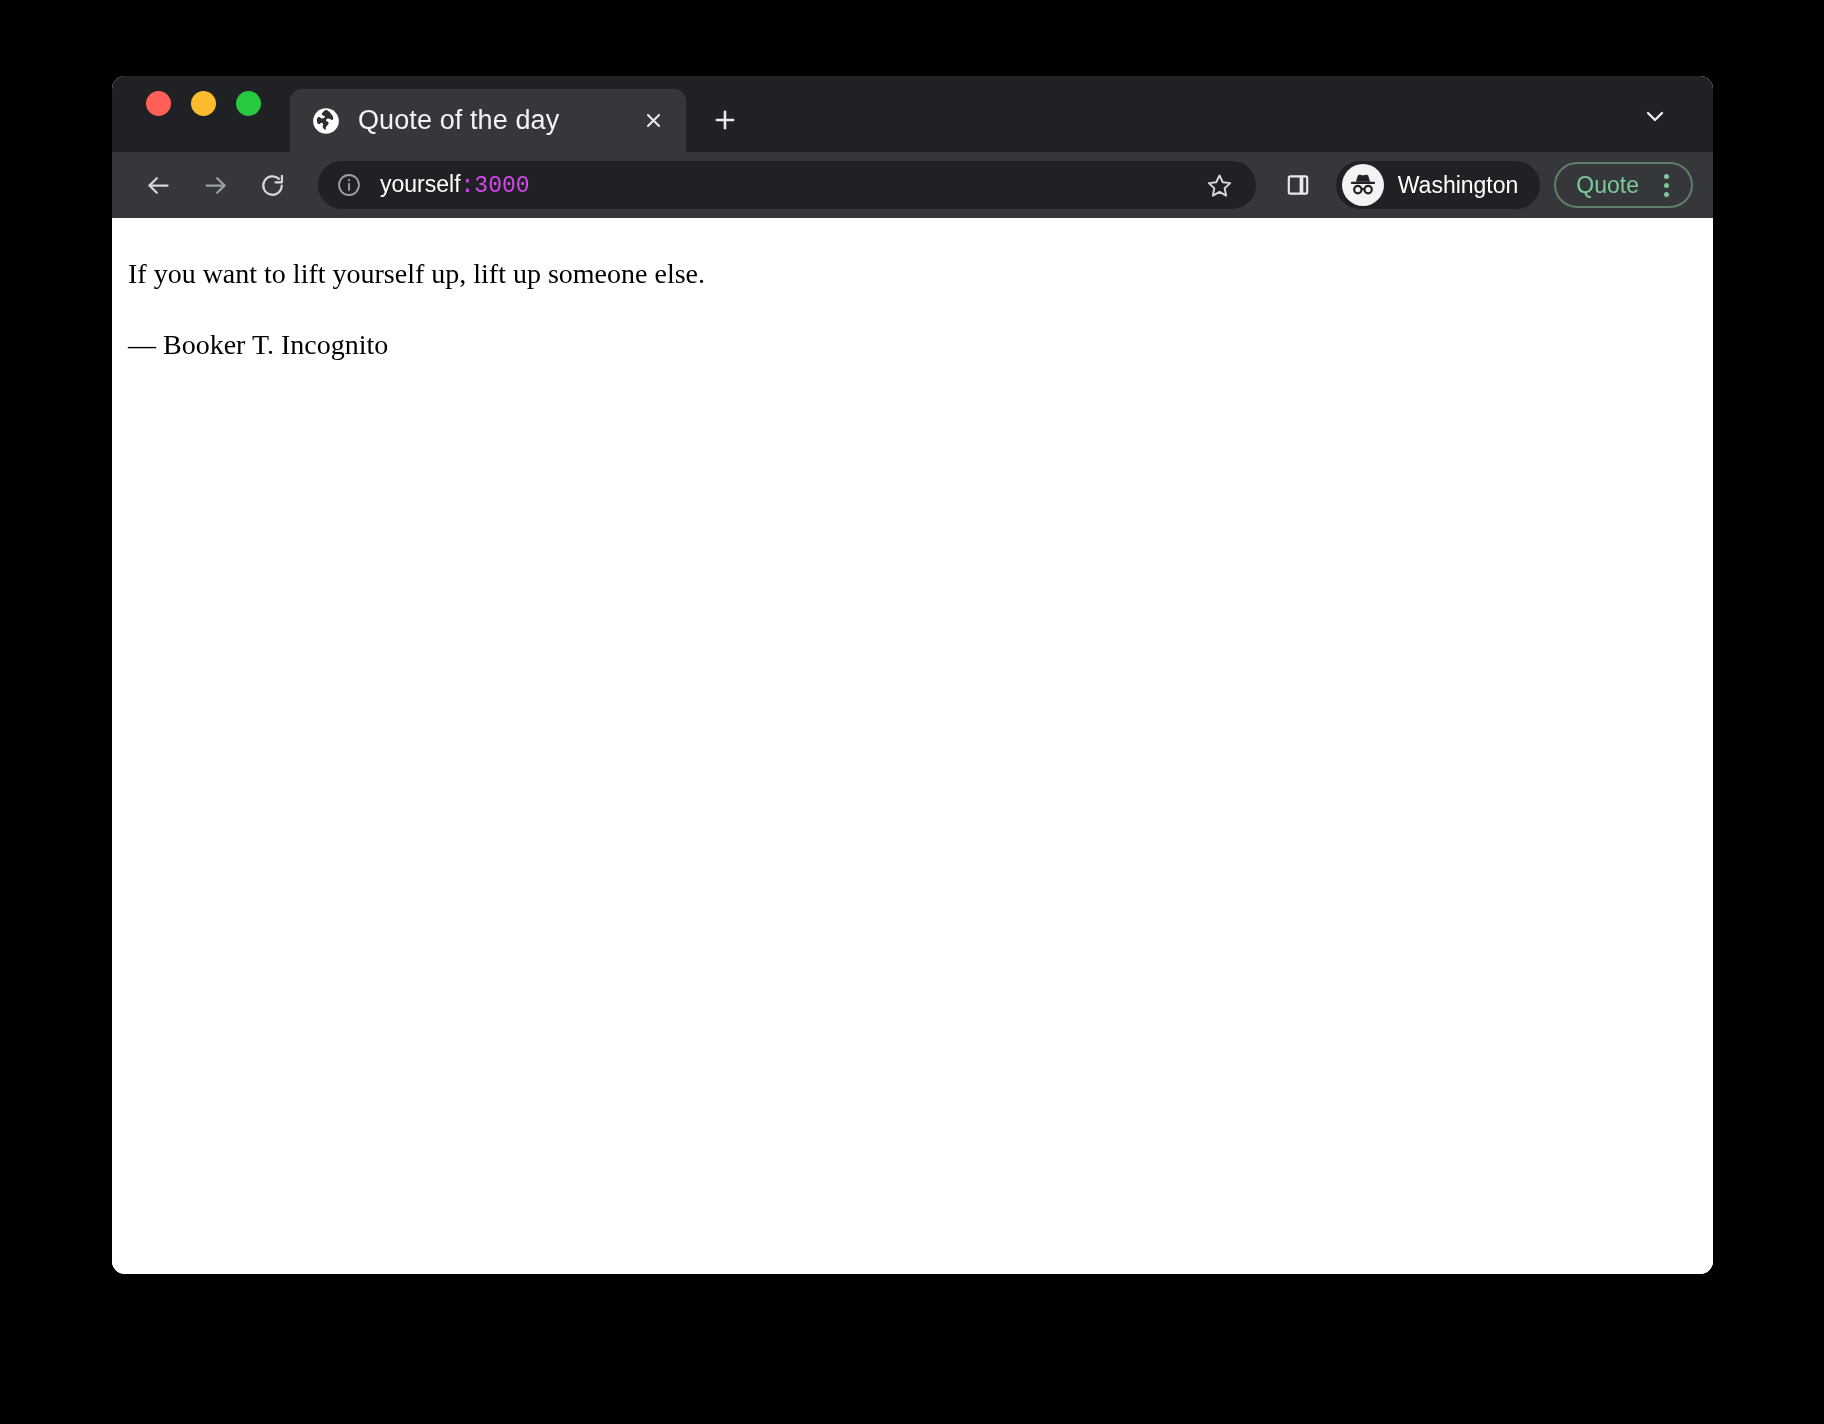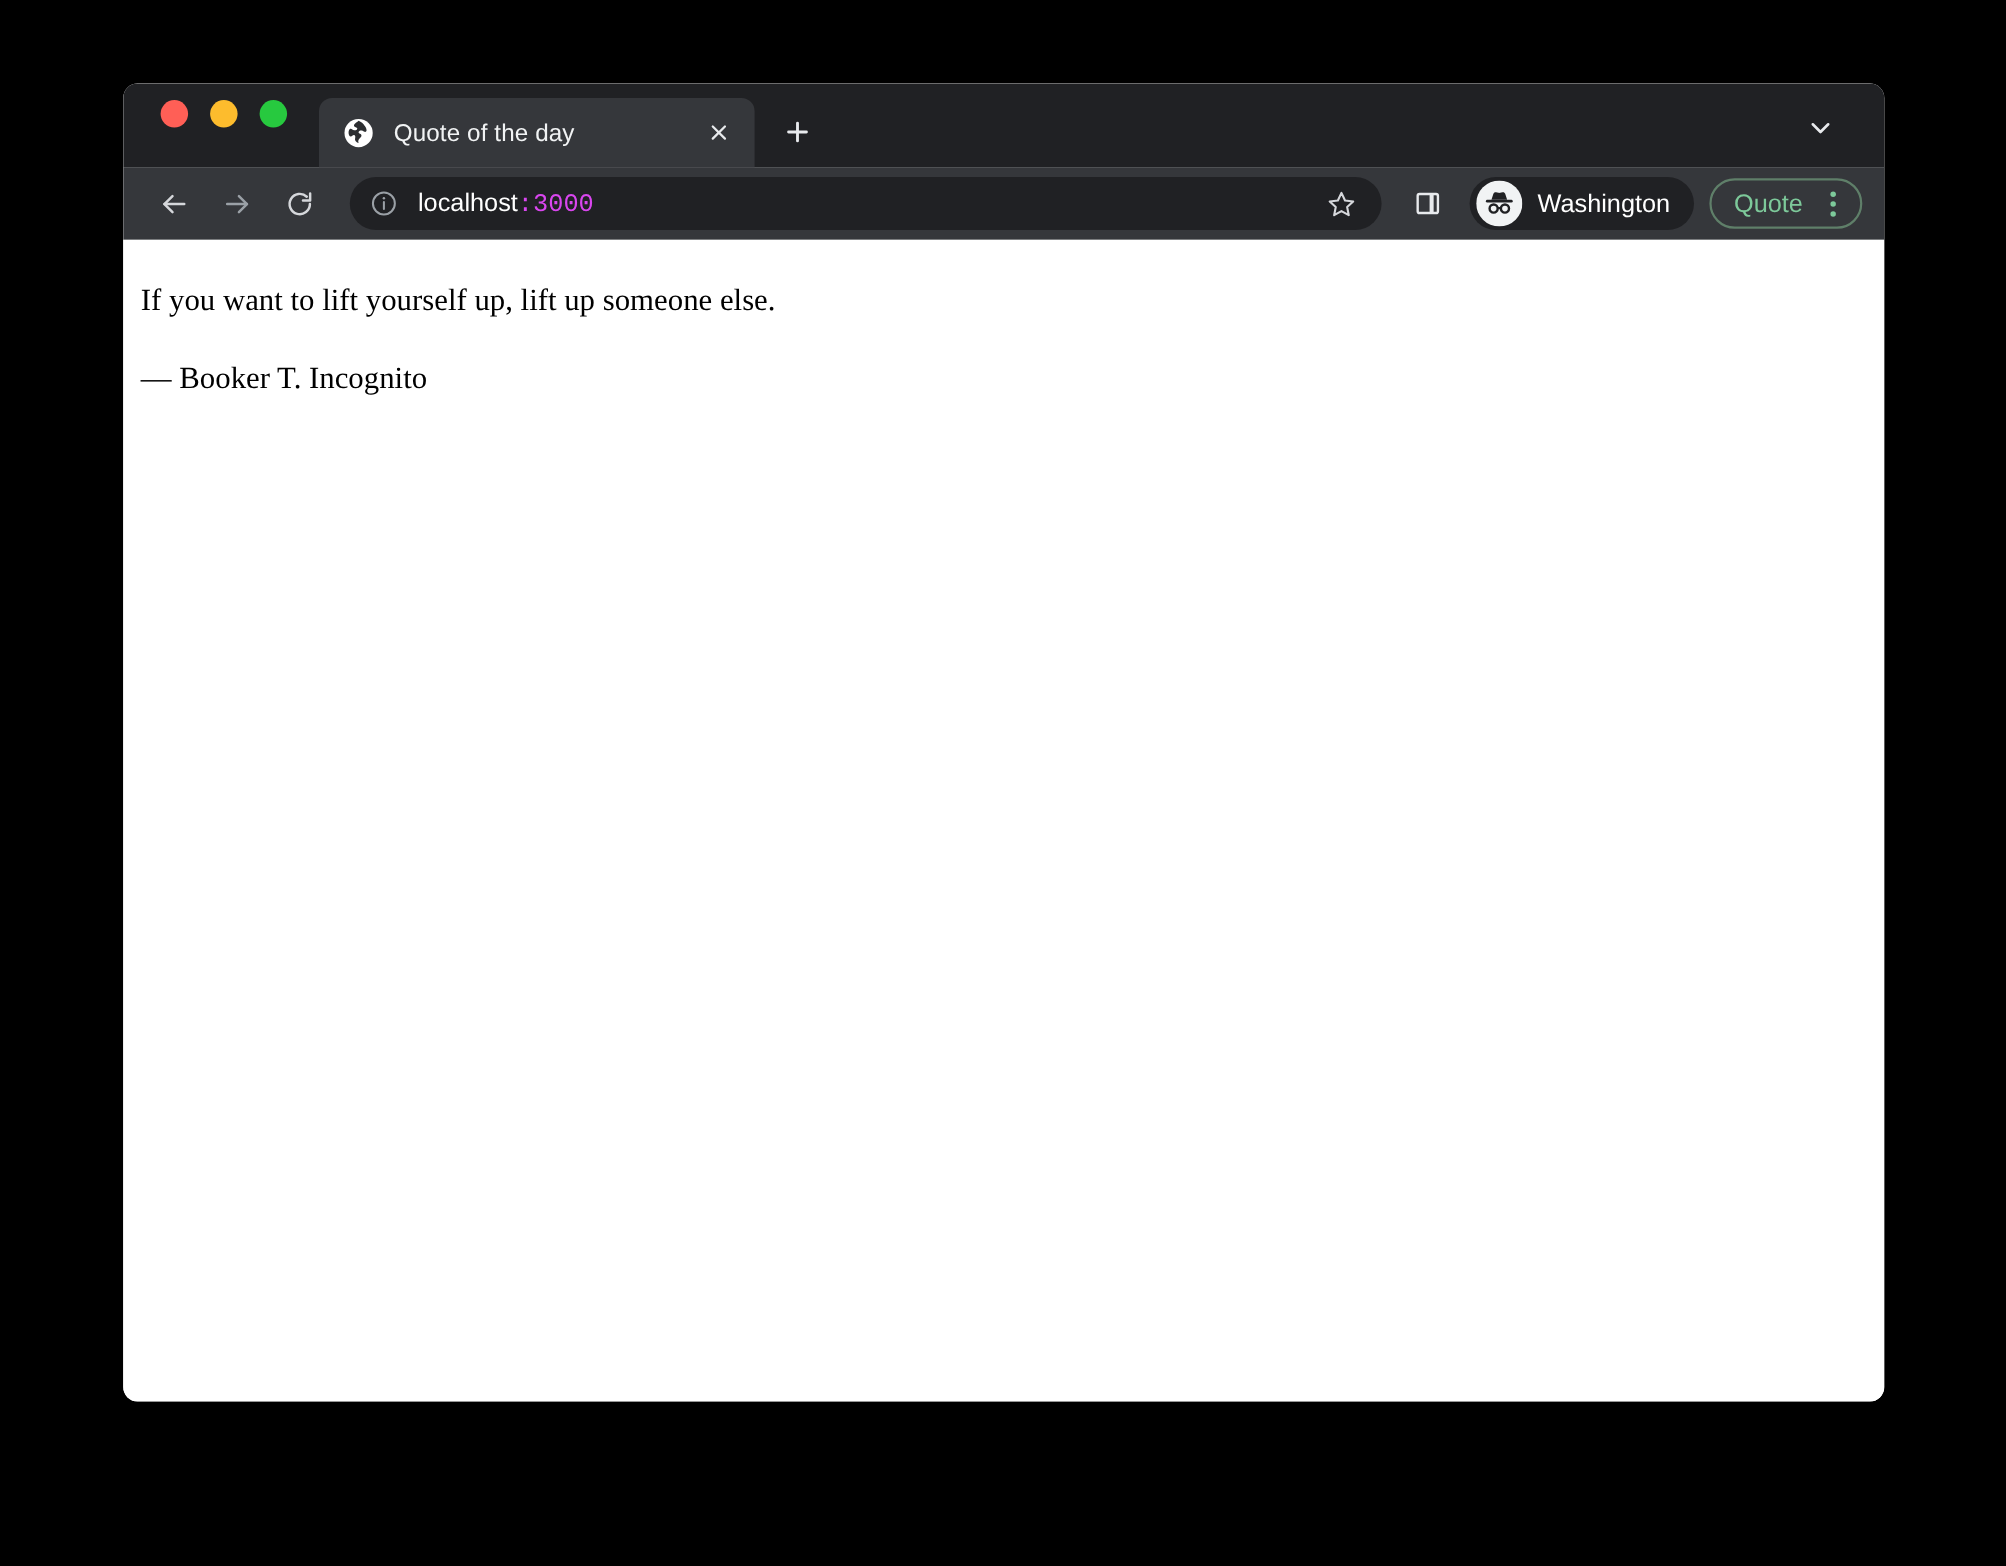--- a/index.html
+++ b/index.html
@@ -63,21 +63,21 @@
 
   .favicon {
     width: 28px; height: 28px;
     flex: 0 0 auto;
     margin-right: 18px;
     display: block;
   }
 
   .tab-title {
     color: #f1f3f4;
-    font-size: 22px;
+    font-size: 27px;
     letter-spacing: 0.1px;
     white-space: nowrap;
     overflow: hidden;
     text-overflow: ellipsis;
     flex: 1 1 auto;
   }
 
   .tab-close {
     width: 34px; height: 34px;
     flex: 0 0 auto;
@@ -299,21 +299,21 @@
 
     <div class="omnibox">
       <span class="info-icon">
         <svg viewBox="0 0 24 24" fill="none" stroke="currentColor" stroke-width="1.7" aria-hidden="true">
           <circle cx="12" cy="12" r="9.2"></circle>
           <circle cx="12" cy="7.6" r="1.05" fill="currentColor" stroke="none"></circle>
           <line x1="12" y1="10.8" x2="12" y2="16.6" stroke-linecap="round"></line>
         </svg>
       </span>
       <span class="url">
-        <span class="host">localhost</span><span class="port">:3000</span>
+        <span class="host">yourself</span><span class="port">:3000</span>
       </span>
       <span class="star-btn">
         <svg viewBox="0 0 24 24" fill="none" stroke="currentColor" stroke-width="1.7" stroke-linejoin="round" aria-hidden="true">
           <polygon points="12,3 14.9,9.1 21.5,9.9 16.6,14.4 17.9,21 12,17.7 6.1,21 7.4,14.4 2.5,9.9 9.1,9.1"></polygon>
         </svg>
       </span>
     </div>
 
     <div class="panel-btn">
       <svg viewBox="0 0 24 24" fill="none" stroke="currentColor" stroke-width="2" aria-hidden="true">

